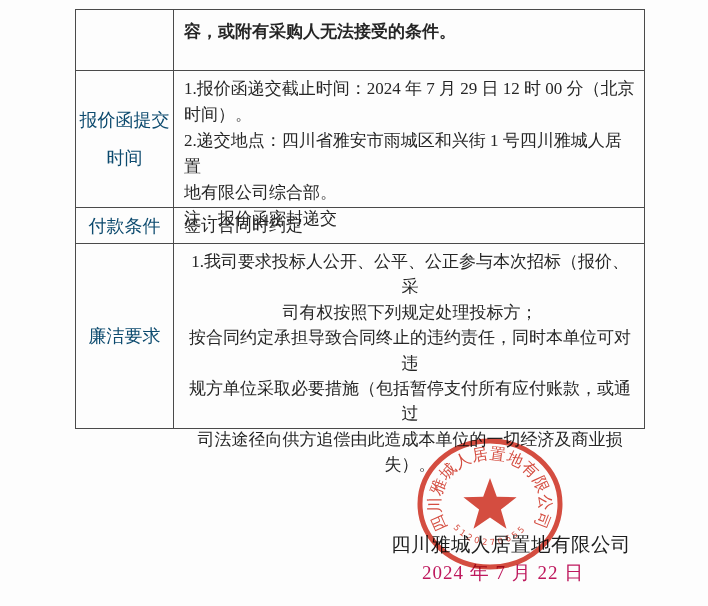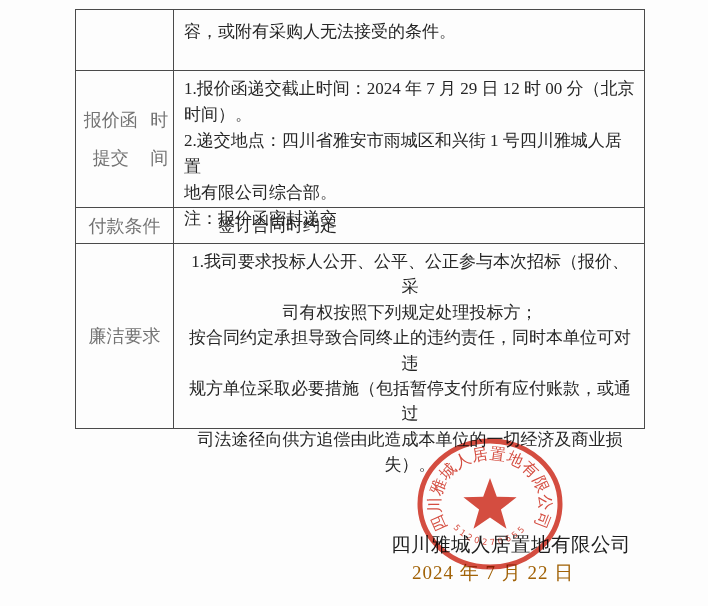--- a/index.html
+++ b/index.html
@@ -26,59 +26,59 @@
   .trow {
     display: flex;
     border-bottom: 1px solid #4a4a4a;
   }
   .trow:last-child { border-bottom: none; }
   .cell-label {
     width: 98px;
     min-width: 98px;
     border-right: 1px solid #4a4a4a;
     display: flex;
-    flex-direction: row;
+    flex-direction: column;
     justify-content: center;
     align-items: center;
     text-align: center;
     font-size: 18px;
     line-height: 38px;
-    color: #737373;
+    color: #0c4a6e;
   }
   .cell-content {
     flex: 1;
     padding: 5px 8px 4px 10px;
     font-size: 17px;
     color: #262626;
   }
   .content-line { line-height: 26px; white-space: normal; }
-  .row-1 { height: 61px; }
+  .row-1 { height: 61px; font-weight: bold; }
   .row-2 { height: 137px; }
-  .row-3 { height: 36px; gap: 34px; }
+  .row-3 { height: 36px; }
   .row-4 { height: 184px; }
   .row-3 .cell-content { display: flex; align-items: center; }
   .row-4 .content-line { line-height: 25.4px; text-align: center; }
   .row-1 .cell-content { padding-top: 9px; }
 
   
   .sig-company {
     position: absolute;
     left: 391px;
     top: 531px;
     font-size: 19.5px;
     letter-spacing: 0.5px;
     color: #1d1d1d;
   }
   .sig-date {
     position: absolute;
-    left: 412px;
+    left: 422px;
     top: 560px;
     font-size: 19px;
     letter-spacing: 1px;
-    color: #a16207;
+    color: #be185d;
   }
 
   
   .seal {
     position: absolute;
     left: 405px;
     top: 434px;
     width: 170px;
     height: 140px;
     mix-blend-mode: multiply;

